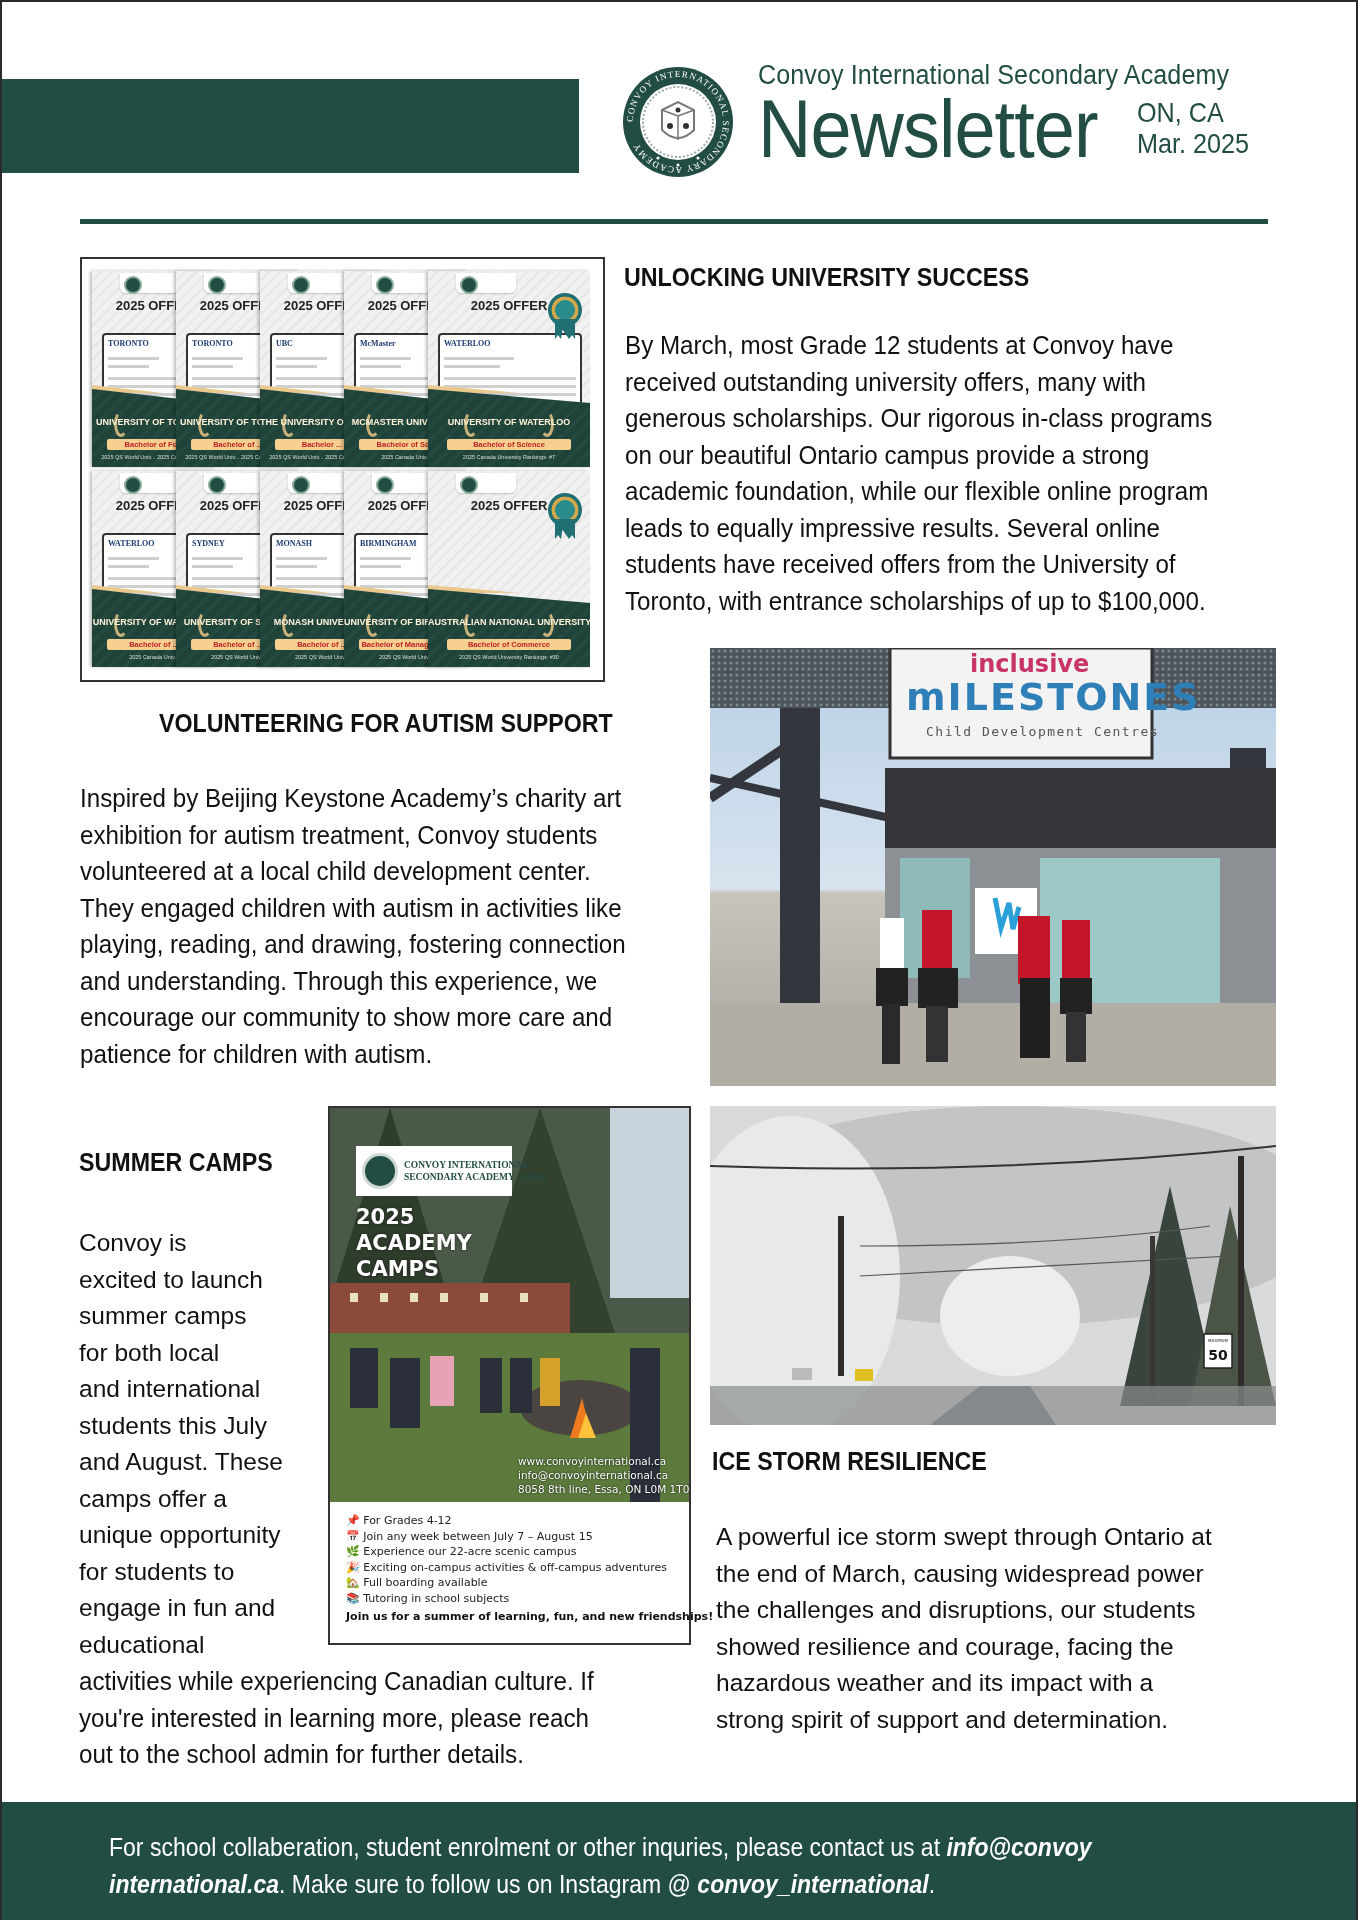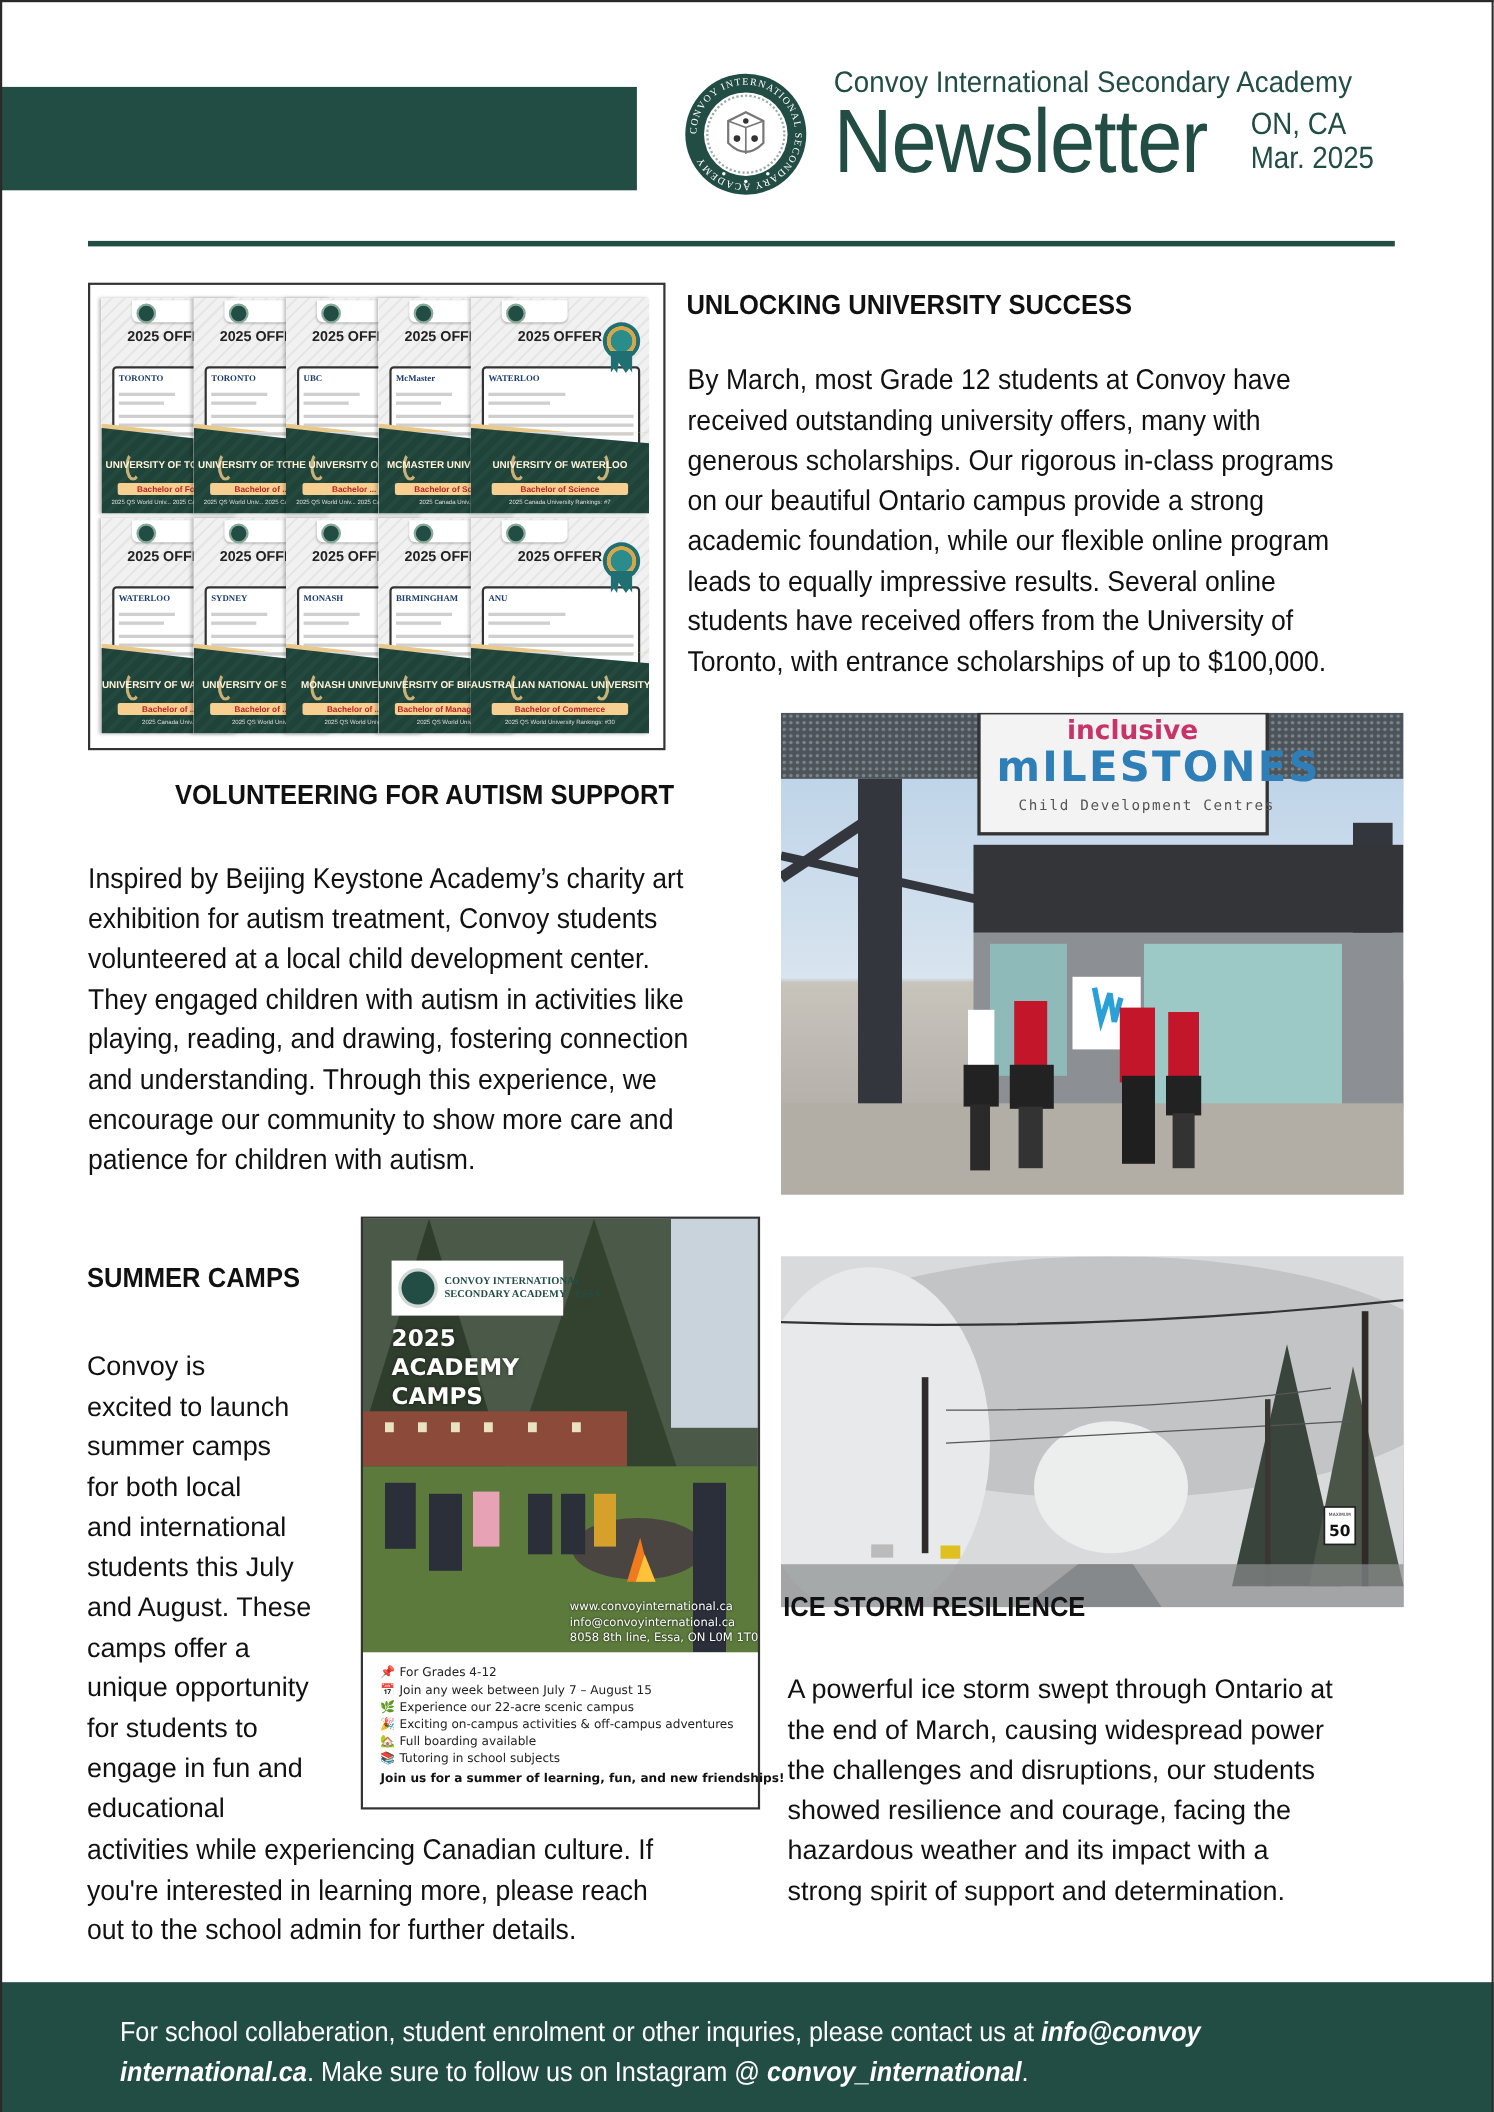--- a/index.html
+++ b/index.html
@@ -39,21 +39,21 @@
   .offer-card .rank { position: absolute; top: 183px; left: 0; width: 100%; text-align: center; font-size: 5.5px; color: #ddd; white-space: nowrap; }
   .offer-card .laurel-l, .offer-card .laurel-r { position: absolute; top: 140px; width: 14px; height: 26px; border: 3px solid #c9b27a; border-radius: 50%; }
   .offer-card .laurel-l { border-right-color: transparent; border-top-color: transparent; }
   .offer-card .laurel-r { border-left-color: transparent; border-top-color: transparent; }
   .ribbon { position: absolute; width: 34px; height: 34px; border-radius: 50%; background: radial-gradient(circle,#2b8c8c 40%,#d5a64a 42%,#d5a64a 55%,#1f6f73 57%); z-index: 5; }
   .ribbon::after { content: ""; position: absolute; left: 7px; top: 26px; width: 20px; height: 20px; background: #1f6f73; clip-path: polygon(0 0,45% 0,30% 100%,15% 80%,0 100%,0 0,55% 0,100% 0,100% 100%,85% 80%,70% 100%); }
 
   
   .photo { overflow: hidden; }
   .autism-photo { left: 710px; top: 648px; width: 566px; height: 438px; background: linear-gradient(#b7cfe6 0%, #d8e4ef 55%, #c8c4bc 56%, #a7a49e 100%); }
-  .ice-photo { left: 710px; top: 1106px; width: 566px; height: 319px; background: linear-gradient(#e7e7e8 0%, #cfd0d1 40%, #9fa3a3 75%, #7c7f80 100%); margin-top: 36px; }
+  .ice-photo { left: 710px; top: 1106px; width: 566px; height: 319px; background: linear-gradient(#e7e7e8 0%, #cfd0d1 40%, #9fa3a3 75%, #7c7f80 100%); }
   .camp-poster { left: 328px; top: 1106px; width: 363px; height: 539px; border: 2px solid #333; background: #fff; }
   .camp-photo { position: absolute; left: 0; top: 0; width: 100%; height: 394px; background: linear-gradient(#5d6a5e 0%, #3f4d3d 30%, #8a4b3c 48%, #6f8454 60%, #4f6a37 80%, #3d4f2b 100%); overflow: hidden; }
 
   .footer { left: 0; top: 1802px; width: 1358px; height: 118px; background: #224d44; color: #fff; }
   .footer-text { position: absolute; left: 109px; top: 27px; font-size: 25px; line-height: 37px; color: #fff; transform: scaleX(0.92); transform-origin: left top; white-space: nowrap; }
   .footer-text b { font-style: italic; font-weight: bold; }
 </style>
 </head>
 <body>
 
@@ -263,28 +263,20 @@
         <div class="card-band"></div>
         <div class="laurel-l" style="left:22px"></div>
         <div class="laurel-r" style="right:22px"></div>
         <div class="uni-name">UNIVERSITY OF BIRMINGHAM</div>
         <div class="degree">Bachelor of Management</div>
         <div class="rank">2025 QS World Univ...</div>
       </div>
       <div class="offer-card" style="left: 336px; top: 200px; width: 162px; z-index: 5;">
         <div class="card-logo"></div>
         <div class="card-title">2025 OFFER</div>
-        <div class="card-letter">
-          <span class="uni-logo">ANU</span>
-          <span class="txt" style="top:22px;width:50%"></span>
-          <span class="txt" style="top:30px;width:40%"></span>
-          <span class="txt" style="top:42px"></span>
-          <span class="txt" style="top:50px"></span>
-          <span class="txt" style="top:58px"></span>
-        </div>
         <div class="gold-edge"></div>
         <div class="card-band"></div>
         <div class="laurel-l" style="left:36px"></div>
         <div class="laurel-r" style="right:36px"></div>
         <div class="uni-name">AUSTRALIAN NATIONAL UNIVERSITY</div>
         <div class="degree">Bachelor of Commerce</div>
         <div class="rank">2025 QS World University Rankings: #30</div>
       </div>
       <div class="ribbon" style="left: 456px; top: 222px;"></div>
     </div>

